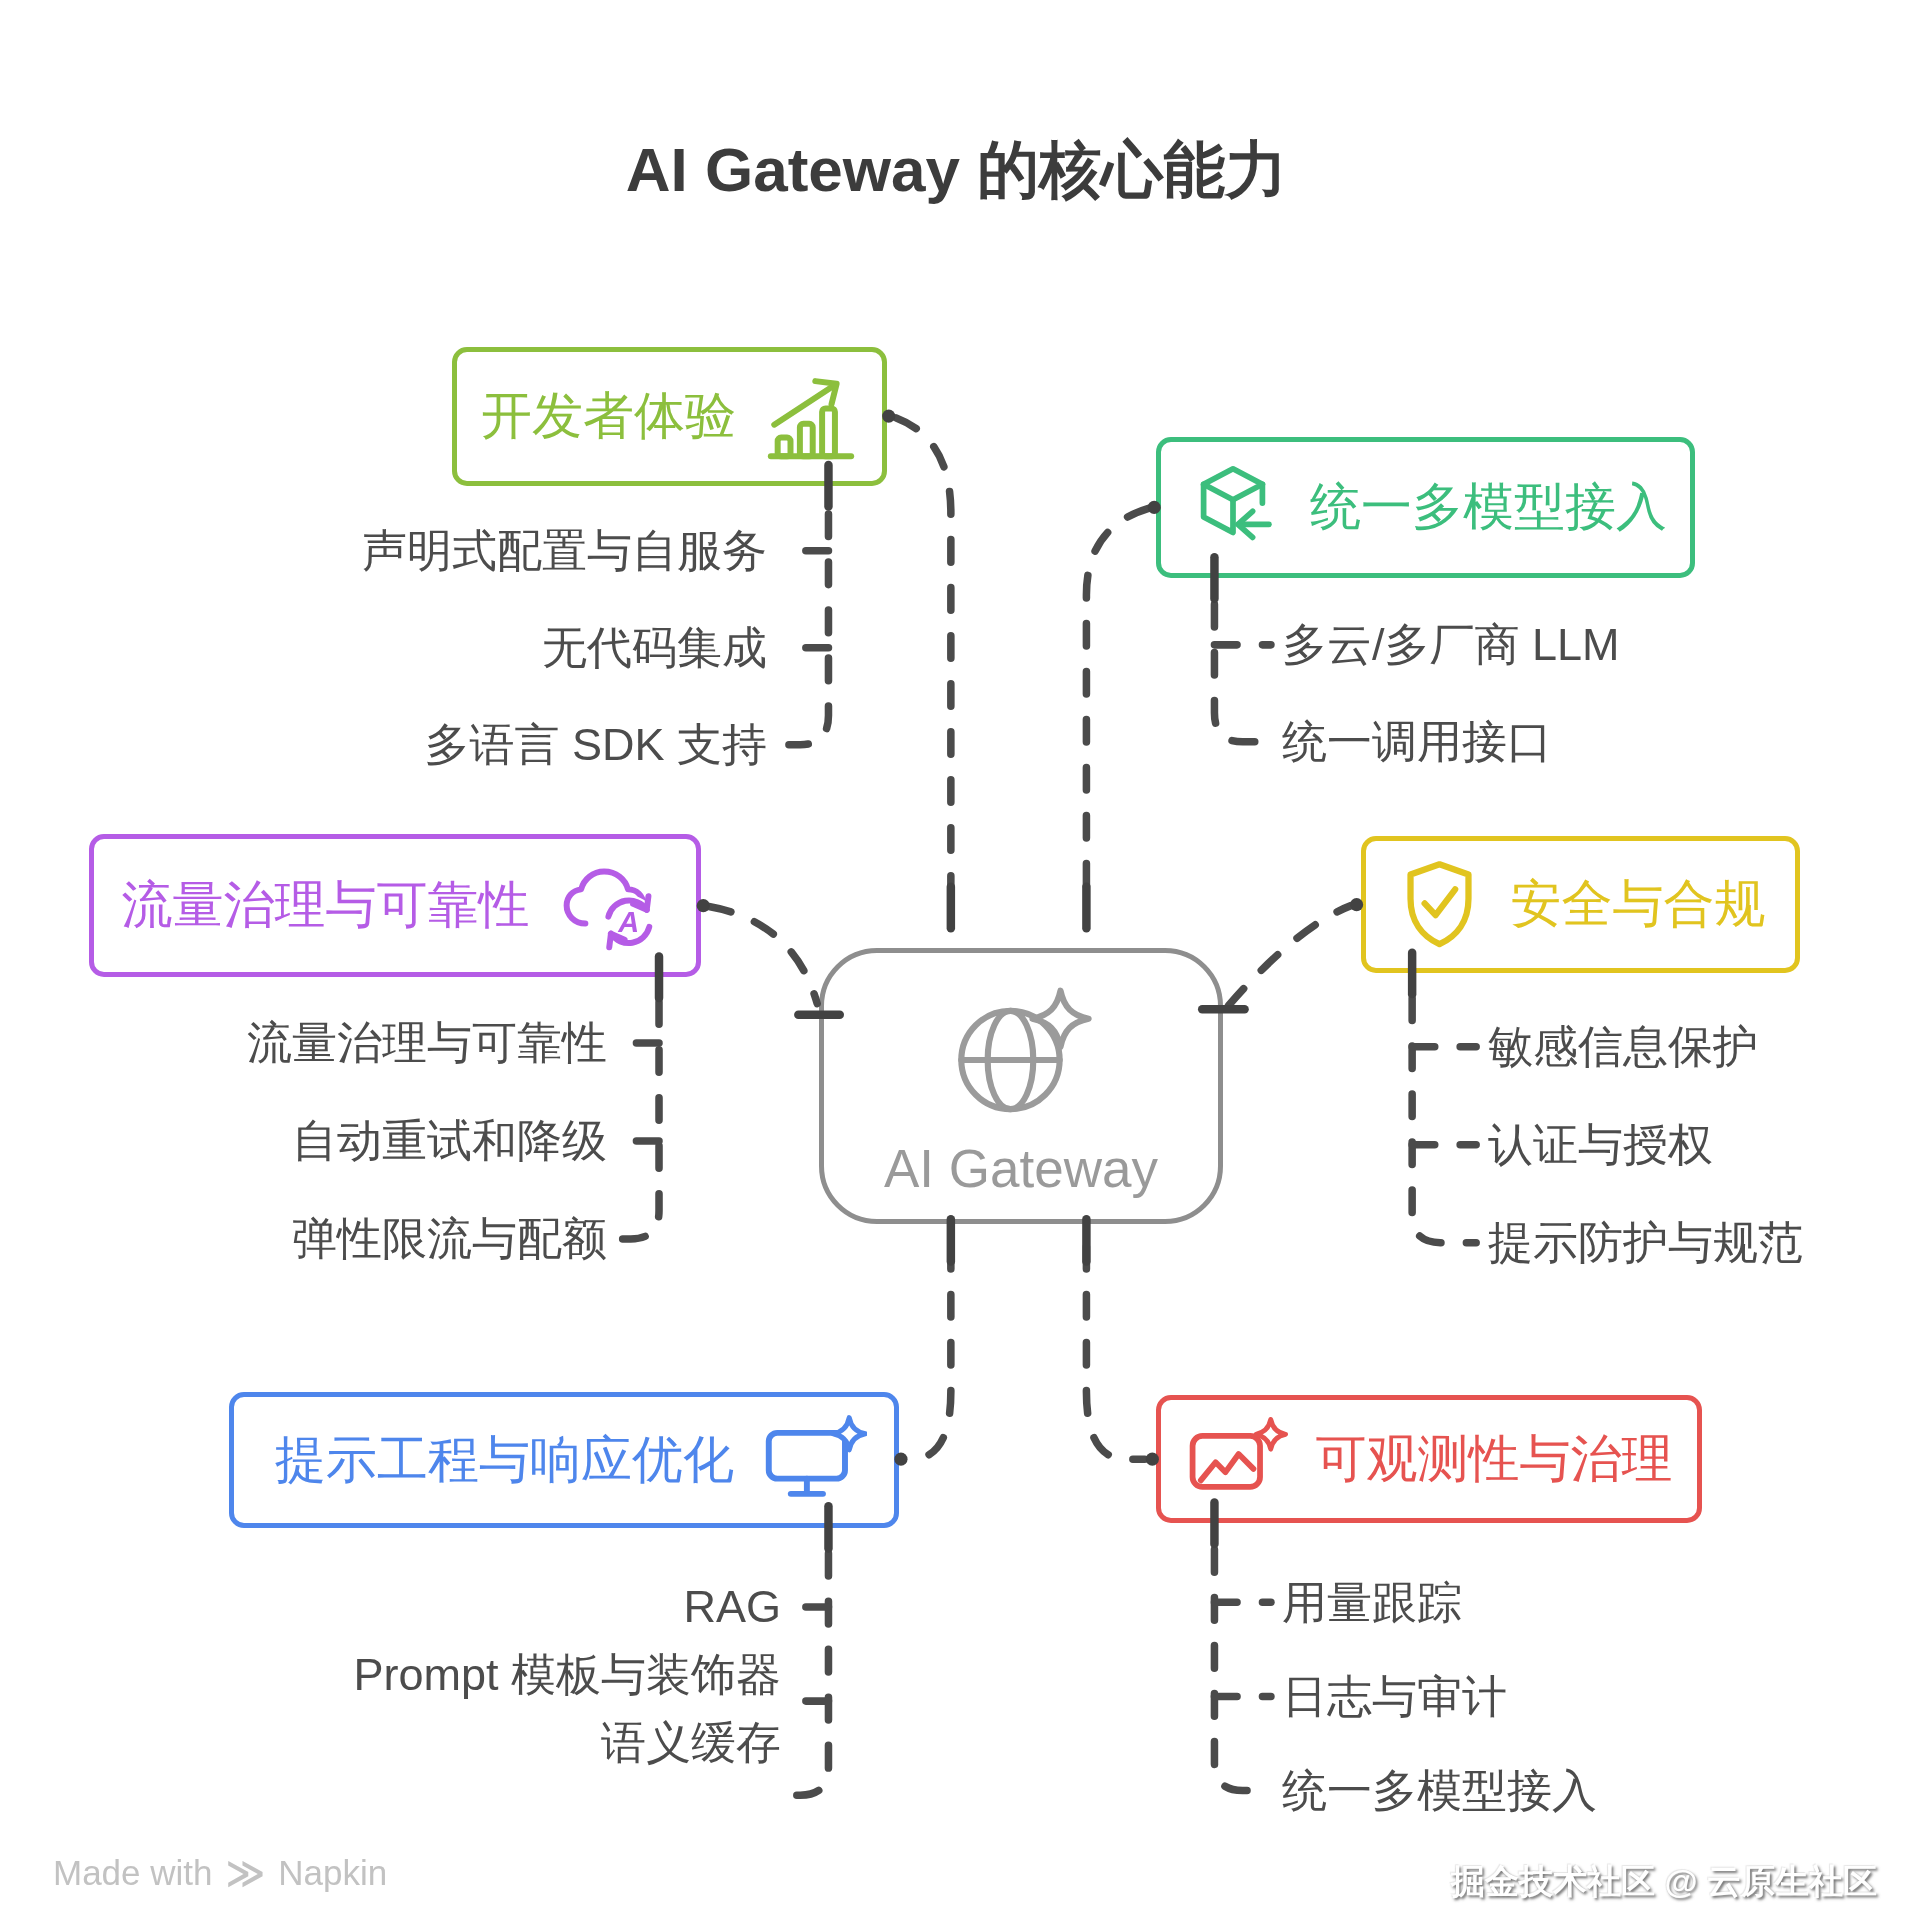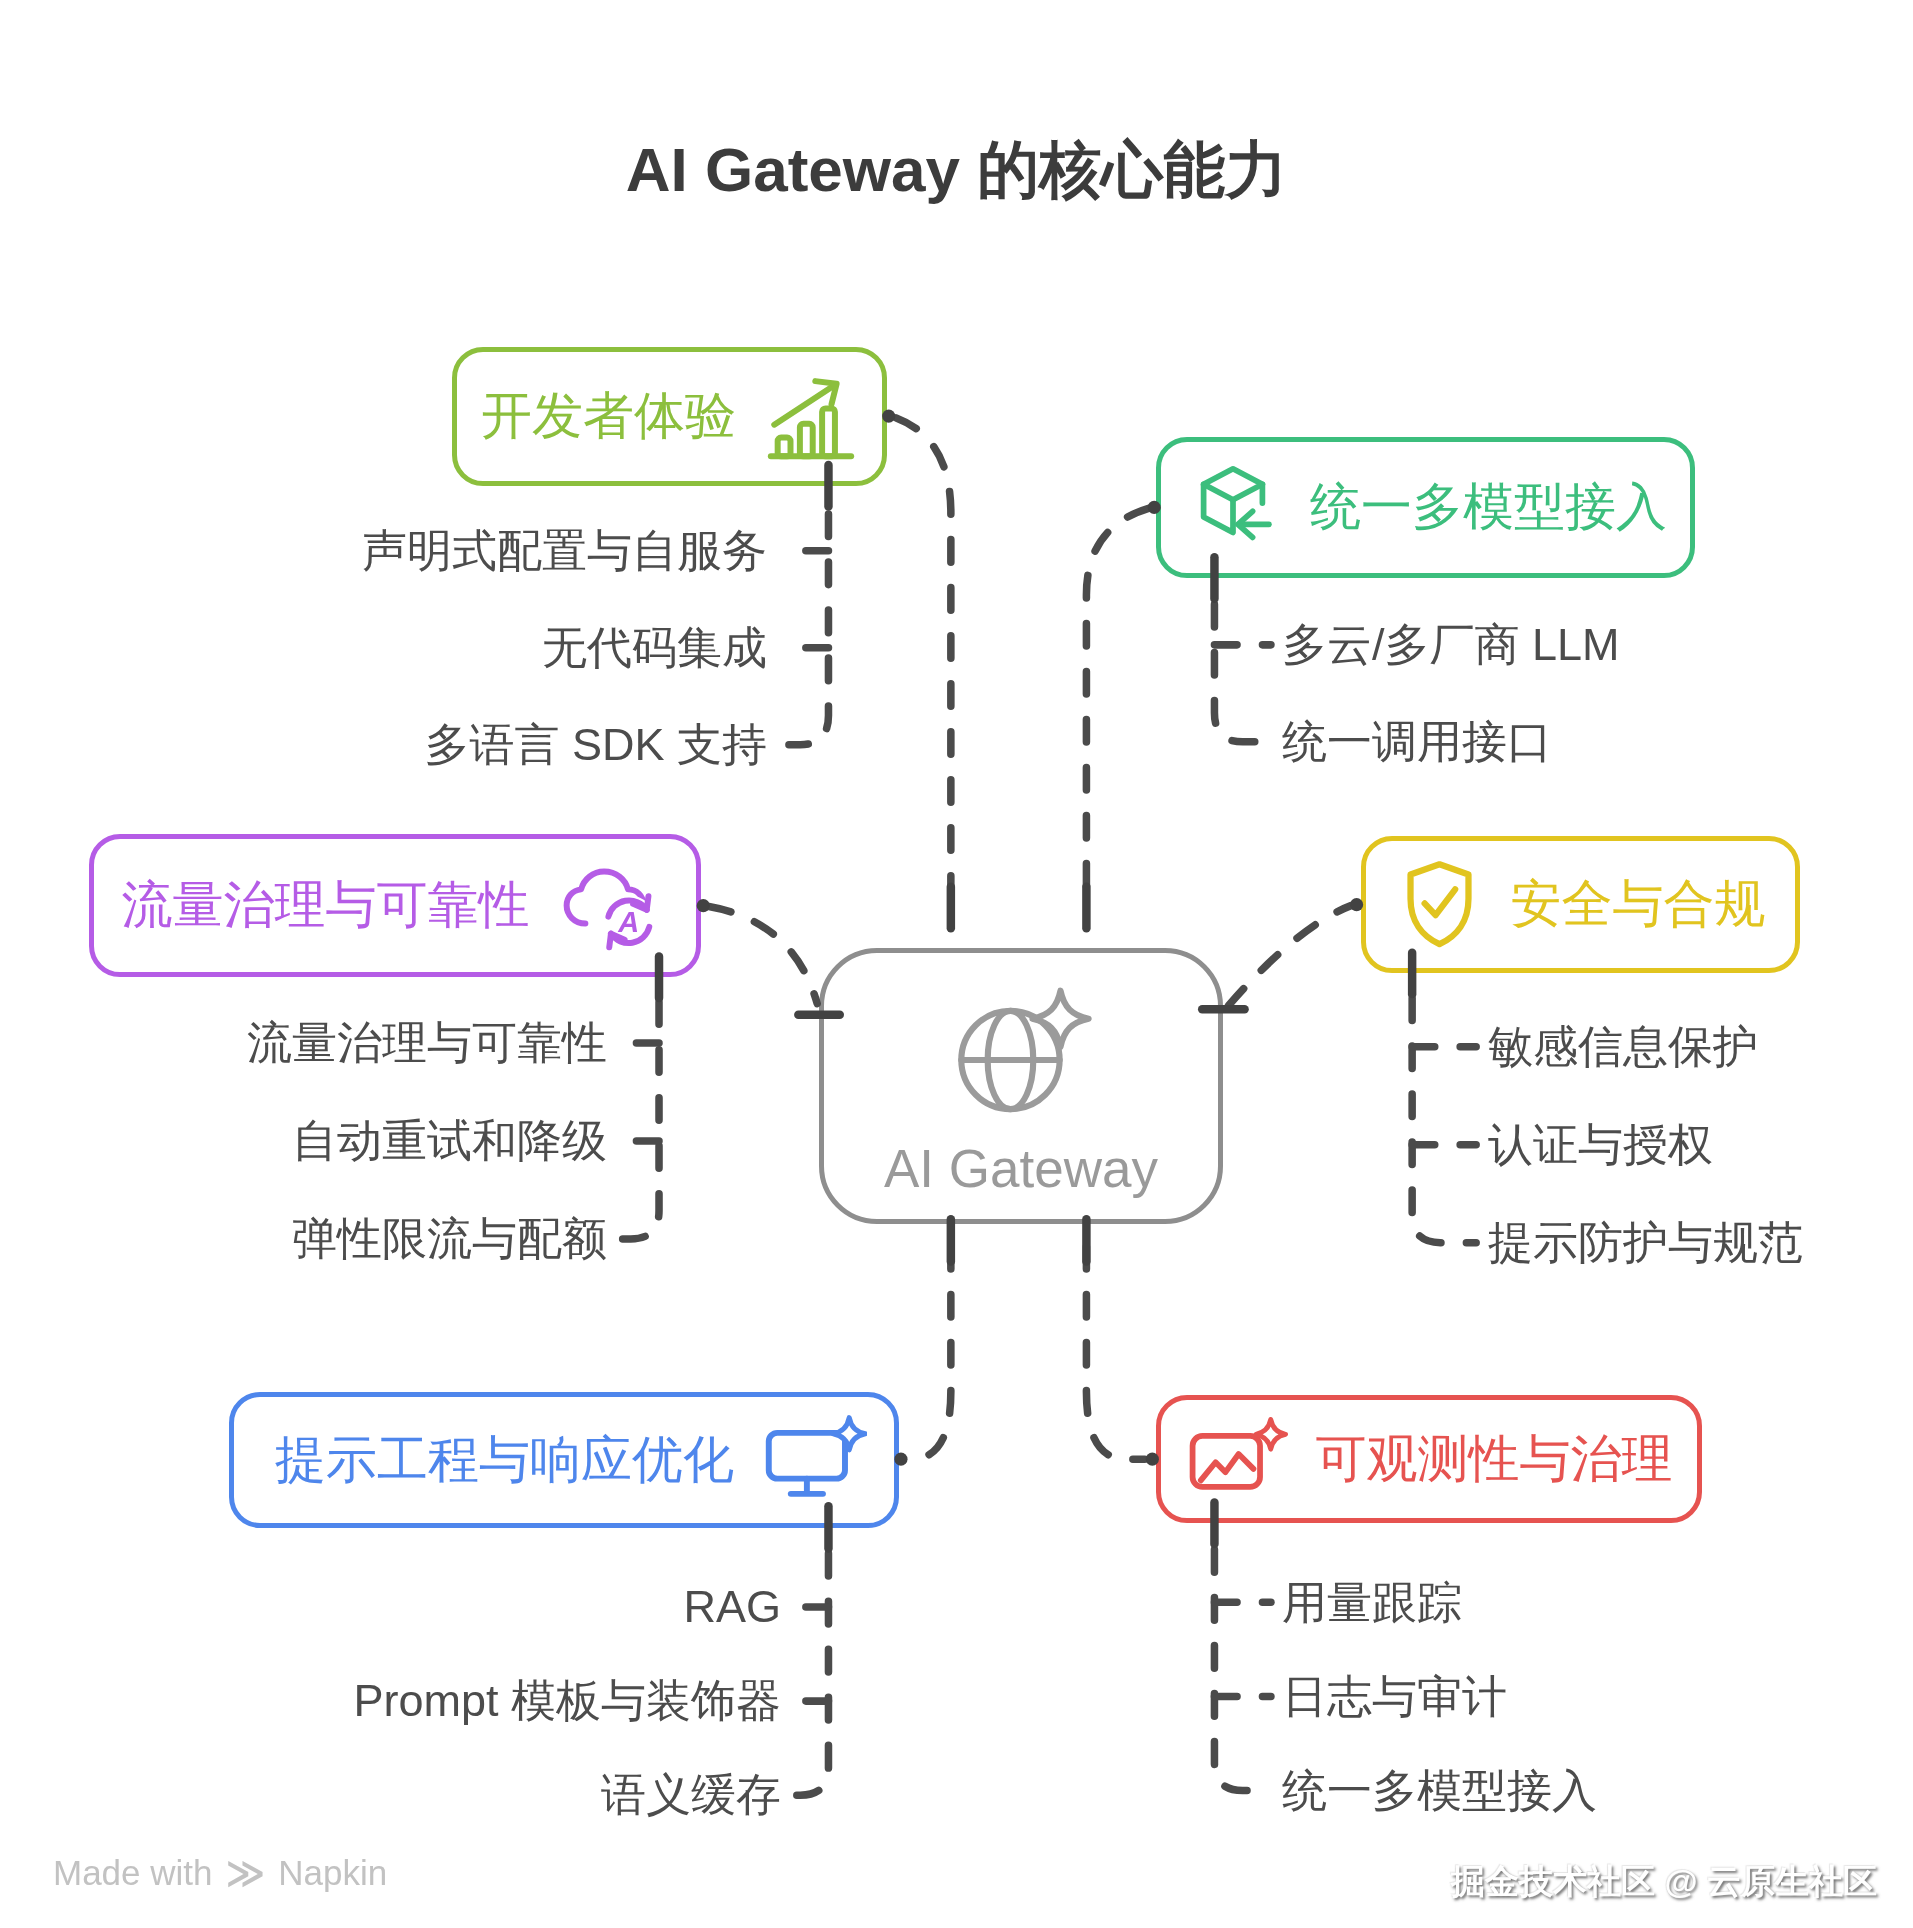--- a/index.html
+++ b/index.html
@@ -2,42 +2,42 @@
 <html style="font-size:15px"><head>
 <meta charset="utf-8">
 <style>
   html,body{margin:0;padding:0;background:#ffffff;}
   .stage{position:relative;width:1913px;height:1928px;background:#ffffff;overflow:hidden;
          font-family:"Liberation Sans","DejaVu Sans",sans-serif;}
   .title{position:absolute;left:0;right:0;top:128px;text-align:center;
          font-size:62px;font-weight:700;color:#3c3c3c;}
   svg.wires{position:absolute;left:0;top:0;width:1913px;height:1928px;z-index:3;pointer-events:none;}
   .node{position:absolute;background:#fff;box-sizing:border-box;display:flex;align-items:center;
-        justify-content:center;gap:28px;z-index:2;border-radius:31px;border:5.6px solid;}
+        justify-content:center;gap:28px;z-index:2;border-radius:15px;border:5.6px solid;}
   .node-label{font-size:51px;font-weight:500;white-space:nowrap;}
   .node-icon{display:flex;align-items:center;}
   .node-green {left:452px; top:347px; width:435px;height:139px;border-color:#8cbf3d;color:#8cbf3d;}
   .node-teal  {left:1156px;top:437px; width:539px;height:141px;border-color:#3cbe7d;color:#3cbe7d;}
   .node-purple{left:89px;  top:834px; width:612px;height:143px;border-color:#b55ce6;color:#b55ce6;}
   .node-yellow{left:1361px;top:836px; width:439px;height:137px;border-color:#e1c41f;color:#e1c41f;}
   .node-blue  {left:229px; top:1392px;width:670px;height:136px;border-color:#4e86ec;color:#4e86ec;padding-left:14px;}
   .node-red   {left:1156px;top:1395px;width:546px;height:128px;border-color:#e65350;color:#e65350;}
   .node-center{left:819px; top:908px; width:404px;height:276px;border-color:#8e8e8e;color:#9a9a9a;
                flex-direction:column;gap:13px;border-radius:58px;margin-top:40px;}
   .center-label{font-size:53px;color:#9a9a9a;}
   .leaf-group{position:absolute;display:flex;flex-direction:column;z-index:2;
               color:#4c4c4c;font-size:45px;}
   .leaf{height:68px;display:flex;align-items:center;white-space:nowrap;}
   .lg-right{align-items:flex-end;}
   .lg-left{align-items:flex-start;}
   .lg-dev{right:1146px;top:517px;gap:29px;margin-left:48px;}
   .lg-unified{left:1282px;top:611px;gap:29px;}
   .lg-traffic{right:1306px;top:1009px;gap:30px;}
   .lg-security{left:1488px;top:1013px;gap:30px;}
-  .lg-prompt{right:1132px;top:1573px;gap:26px;}
+  .lg-prompt{right:1132px;top:1573px;}
   .lg-observ{left:1282px;top:1569px;gap:26px;}
   .napkin{position:absolute;left:53px;top:1851px;display:flex;align-items:center;gap:13px;
           font-size:35px;color:#c2c2c2;z-index:2;}
   .napkin .chev{font-size:38px;font-weight:700;}
   .credit{position:absolute;right:36px;top:1859px;font-size:34px;font-weight:700;color:#ffffff;
           text-shadow:1.9px 1.9px 2.8px rgba(90,90,90,0.85), -0.9px -0.9px 0.9px rgba(200,200,200,0.4);z-index:2;}
 </style>
 </head>
 <body>
 

